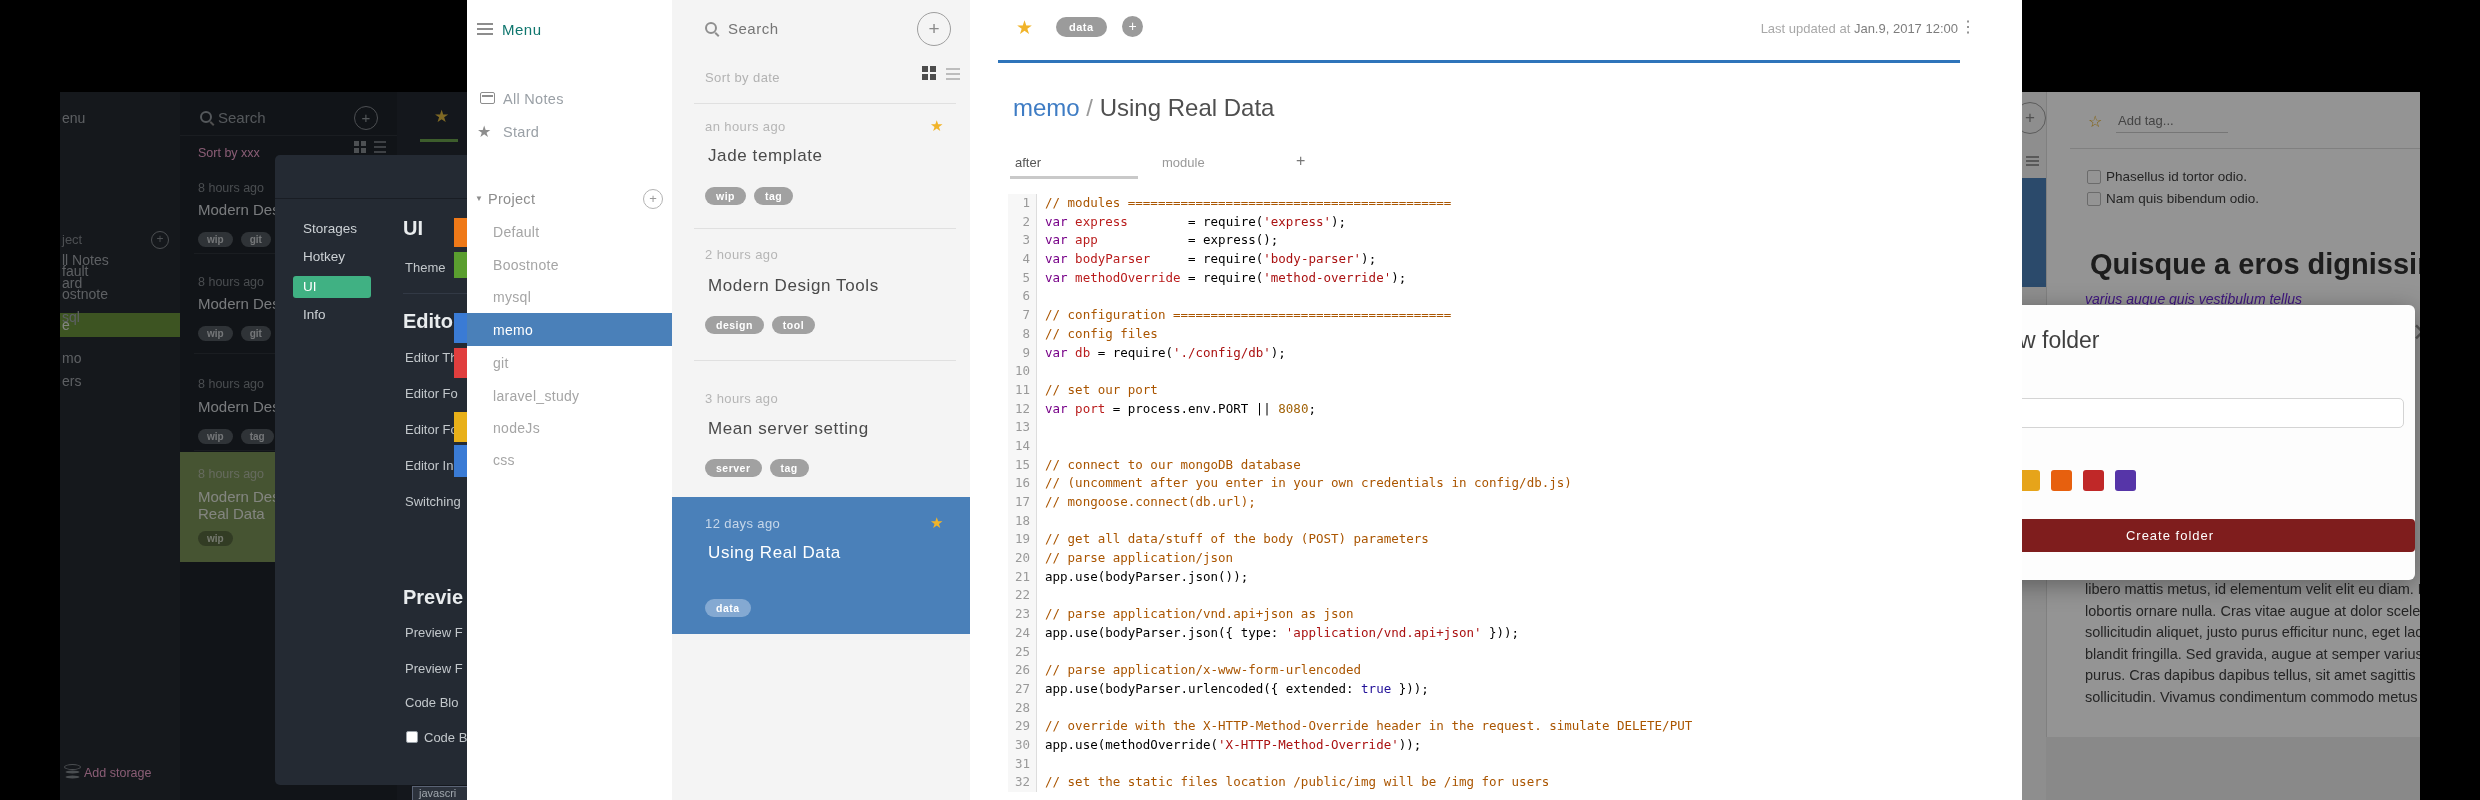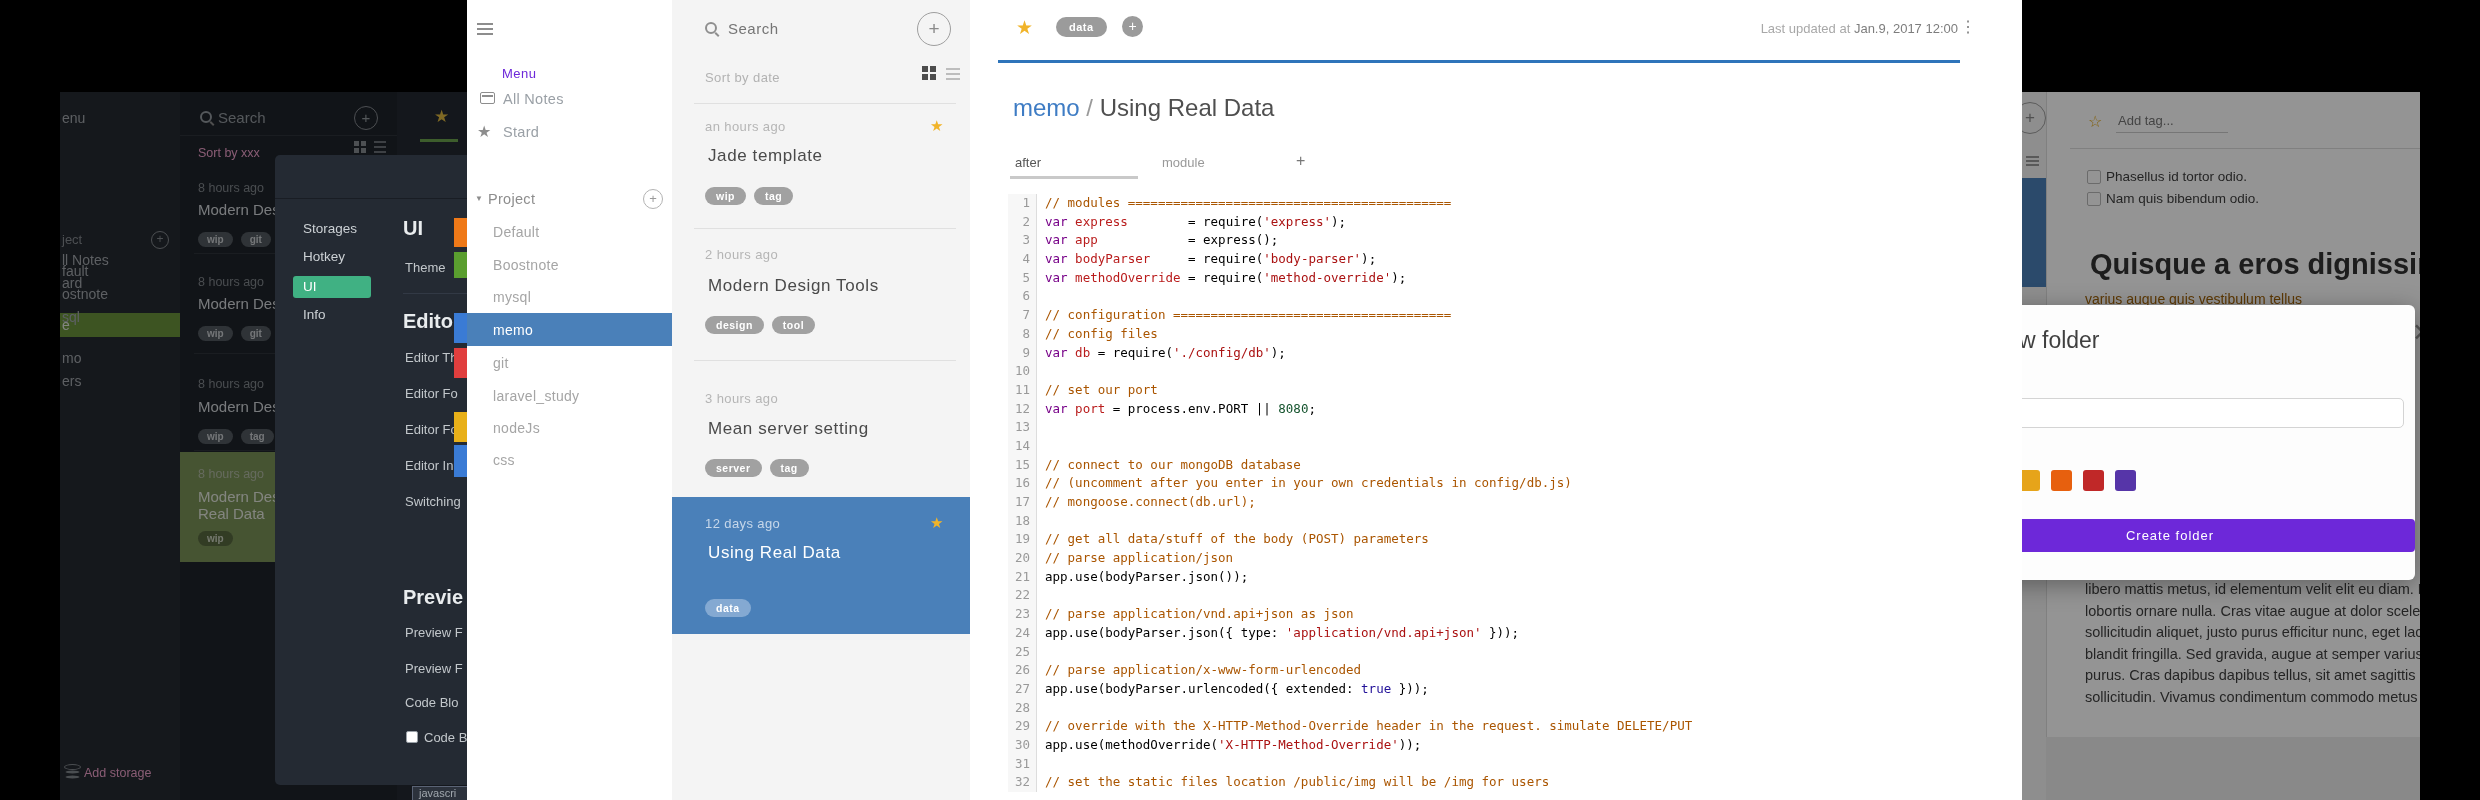--- a/index.html
+++ b/index.html
@@ -46,21 +46,21 @@
                 border-radius:6px;box-shadow:0 5px 25px rgba(0,0,0,0.35);z-index:6;}
   .swatch{position:absolute;top:165px;width:21px;height:21px;border-radius:3px;}
   #create-btn{position:absolute;left:25px;top:214px;width:490px;height:33px;border-radius:4px;border:none;
               color:#fff;font-size:13px;letter-spacing:1px;font-family:"Liberation Sans",sans-serif;}
 
   
   #main-app{left:467px;top:0;width:1555px;height:800px;background:#fff;z-index:10;}
   .m-side{position:absolute;left:0;top:0;width:205px;height:800px;background:#fff;border-right:1px solid #e6e6e6;}
   .m-list{position:absolute;left:205px;top:0;width:298px;height:800px;background:#f4f4f4;border-right:1px solid #e6e6e6;}
   .m-edit{position:absolute;left:503px;top:0;width:1052px;height:800px;background:#fff;}
-  .m-gray{color:#6d28d9;font-size:13px;letter-spacing:0.5px;white-space:nowrap;margin-top:45px;}
+  .m-gray{color:#0f766e;font-size:15px;letter-spacing:0.5px;white-space:nowrap;}
   .m-item{color:#9aa0a6;font-size:14.5px;letter-spacing:0.3px;white-space:nowrap;}
   .m-folder{color:#a5a5a5;font-size:14px;letter-spacing:0.3px;white-space:nowrap;}
   .m-date{color:#b5b5b5;font-size:13px;letter-spacing:0.4px;white-space:nowrap;}
   .m-title{color:#4a4a4a;font-size:17px;letter-spacing:0.6px;white-space:nowrap;}
   .pill{display:inline-block;background:#a1a1a1;color:#fff;font-size:10.5px;font-weight:bold;
         border-radius:10px;padding:3px 11px;margin-right:8px;letter-spacing:0.5px;}
   .pill-sel{background:#84a9d2;}
   .m-divider{position:absolute;height:1px;background:#e0e0e0;left:22px;right:14px;}
   .burger{position:absolute;width:16px;height:2px;background:#8d8d8d;
           box-shadow:0 5px 0 #8d8d8d,0 10px 0 #8d8d8d;}
@@ -79,21 +79,21 @@
   .tabs-underline{position:absolute;height:3px;background:#c9c9c9;}
   .blue-rule{position:absolute;height:3px;background:#2e74ba;}
 
   
   #code{position:absolute;left:38px;top:194px;width:982px;height:606px;overflow:hidden;
         font-family:"DejaVu Sans Mono", monospace;font-size:12.5px;}
   .cl{display:flex;height:18.7px;line-height:18.7px;white-space:pre;}
   .ln{width:22px;min-width:22px;padding-right:6px;text-align:right;color:#999;background:#f7f7f7;
       border-right:1px solid #ddd;margin-right:8px;}
   .tk-c{color:#aa5500;} .tk-k{color:#770088;} .tk-d{color:#b91c1c;}
-  .tk-s{color:#aa1111;} .tk-n{color:#14532d;text-align:right;} .tk-a{color:#221199;} .tk-p{color:#000;}
+  .tk-s{color:#aa1111;} .tk-n{color:#a16207;text-align:right;} .tk-a{color:#221199;} .tk-p{color:#000;}
 
   input{font-family:"Liberation Sans",sans-serif;}
 </style>
 </head>
 <body>
 
 <div id="stage">
 
   <div id="dark-app" class="abs">
     <div class="d-side">
@@ -206,21 +206,21 @@
     <div class="abs" style="left:66px;top:20px;font-size:16px;color:#e0a81c;">☆</div>
     <input class="abs" style="left: 94px; top: 20px; width: 108px; border-top: none; border-right: none; border-left: none; border-image: initial; outline: none; background: transparent; font-size: 13px; color: rgb(138, 138, 138); border-bottom: 1px solid rgb(204, 204, 204); padding-bottom: 4px;" placeholder="Add tag...">
     <div class="abs" style="left:48px;top:56px;right:0;height:1px;background:#ddd;"></div>
 
     <div class="rw-check" style="left:65px;top:78px;"></div>
     <div class="abs rw-txt" style="left:84px;top:77px;">Phasellus id tortor odio.</div>
     <div class="rw-check" style="left:65px;top:100px;"></div>
     <div class="abs rw-txt" style="left:84px;top:99px;">Nam quis bibendum odio.</div>
 
     <div class="abs" style="left:68px;top:156px;font-size:29px;font-weight:bold;color:#333;white-space:nowrap;">Quisque a eros dignissim</div>
-    <div class="abs" style="left:63px;top:199px;font-size:14px;color:#a16207;white-space:nowrap;">varius augue quis vestibulum tellus</div>
+    <div class="abs" style="left:63px;top:199px;font-size:14px;color:#6d28d9;white-space:nowrap;font-style:italic;">varius augue quis vestibulum tellus</div>
 
     <div class="abs" style="left:24px;top:645px;right:0;height:63px;background:#ececec;"></div>
     <div class="abs" style="left:63px;top:487px;font-size:14.5px;line-height:21.5px;color:#3f3f3f;white-space:nowrap;">
       <div>libero mattis metus, id elementum velit elit eu diam. Prae</div>
       <div>lobortis ornare nulla. Cras vitae augue at dolor scelerisqu</div>
       <div>sollicitudin aliquet, justo purus efficitur nunc, eget lacinia</div>
       <div>blandit fringilla. Sed gravida, augue at semper varius, nib</div>
       <div>purus. Cras dapibus dapibus tellus, sit amet sagittis nisl p</div>
       <div>sollicitudin. Vivamus condimentum commodo metus in t</div>
     </div>
@@ -229,21 +229,21 @@
 
     <div id="folder-modal">
       <div class="abs" style="left:119px;top:22px;font-size:23px;color:#3f3f3f;white-space:nowrap;">w folder</div>
       <div class="abs" style="left:512px;top:13px;font-size:25px;color:#4a4a4a;">✕</div>
 
       <input class="abs" style="left: 100px; top: 93px; width: 386px; height: 28px; border: 1.5px solid rgb(212, 212, 212); border-radius: 5px; outline: none; font-size: 14px; padding: 0px 8px;">
       <div class="swatch" style="left: 119px; background: rgb(230, 164, 26);"></div>
       <div class="swatch" style="left: 151px; background: rgb(231, 96, 14);"></div>
       <div class="swatch" style="left: 183px; background: rgb(192, 40, 40);"></div>
       <div class="swatch" style="left: 215px; background: rgb(86, 53, 168);"></div>
-      <button id="create-btn" style="background: #6d28d9;">Create folder</button>
+      <button id="create-btn" style="background: #7f1d1d;">Create folder</button>
     </div>
   </div>
 
   <div id="main-app" class="abs">
 
     <div class="m-side">
       <div class="burger" style="left:10px;top:23px;"></div>
       <div class="abs m-gray" style="left:35px;top:21px;">Menu</div>
 
       <div class="drawer" style="left:13px;top:92px;"></div>

